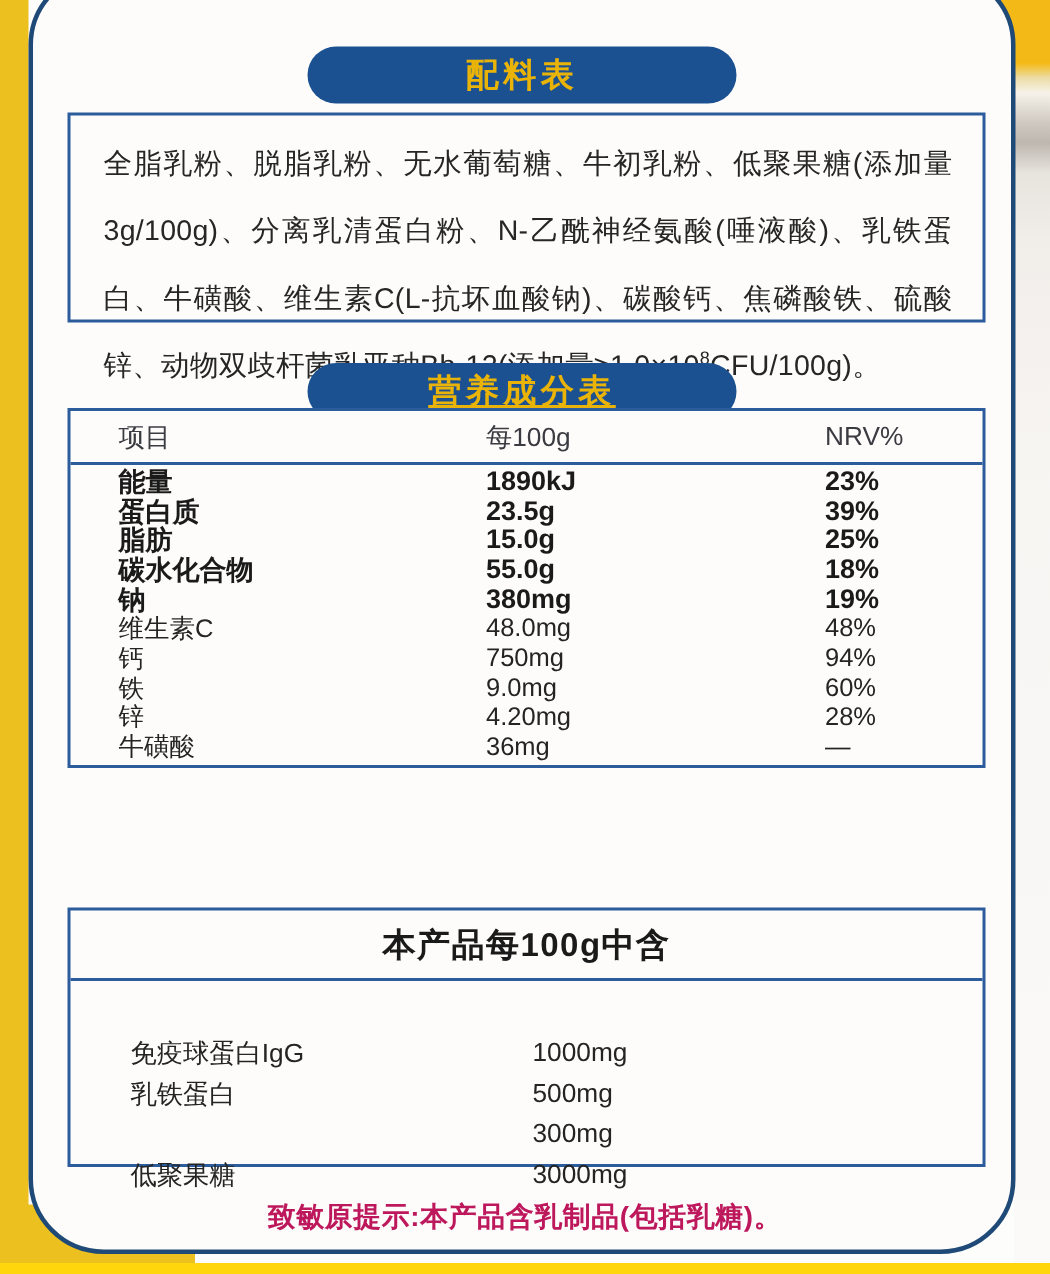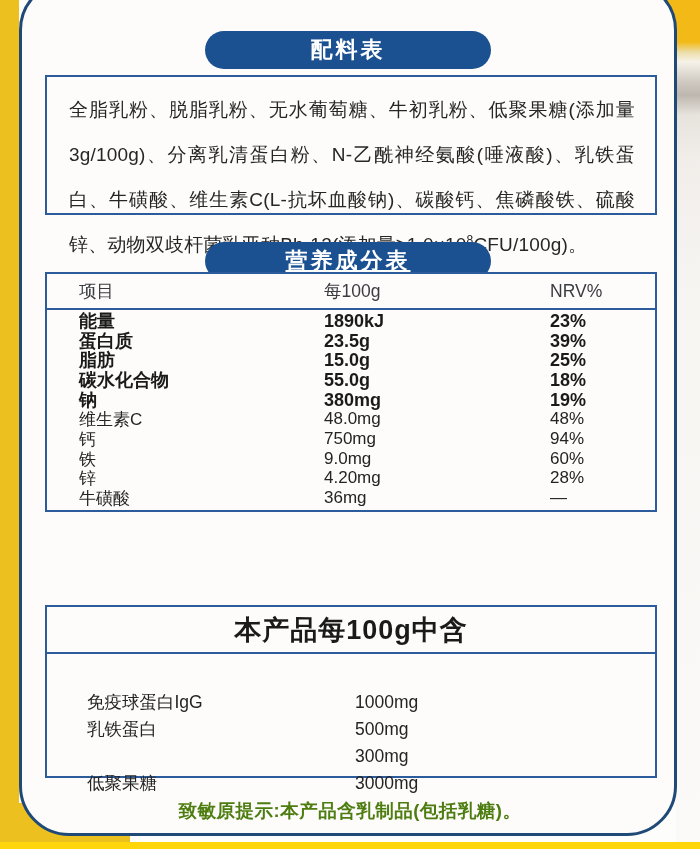--- a/index.html
+++ b/index.html
@@ -15,21 +15,21 @@
   .bg-bottom-strip{position:absolute;left:0;bottom:0;width:100%;height:7px;background:#ffd60b;z-index:3;}
 
   
   .card{position:absolute;left:19px;top:-20px;width:658px;height:856px;box-sizing:border-box;
     background:#fdfcfa;border:3px solid #1f4a78;border-radius:50px;z-index:1;}
 
   .content{position:absolute;left:0;top:0;width:700px;height:849px;z-index:2;}
 
   
   .pill{position:absolute;left:205px;width:286px;height:38px;background:#1b5191;border-radius:20px;
-    display:flex;align-items:center;justify-content:center;color:#ffffff;font-size:22px;font-weight:bold;letter-spacing:3px;}
+    display:flex;align-items:center;justify-content:center;color:#eab308;font-size:22px;font-weight:bold;letter-spacing:3px;}
   .pill1{top:31px;}
   .pill2{top:242px;text-decoration:underline;}
 
   
   .ing-box{position:absolute;left:45px;top:75px;width:612px;height:140px;box-sizing:border-box;
     border:2.5px solid #2c5c9c;background:#fdfcfa;padding:10px 20px 0 22px;}
   .ing-text{font-size:19px;line-height:45px;color:#262626;text-align:justify;letter-spacing:0.2px;}
   .ing-text sup{font-size:12px;line-height:0;}
 
   
@@ -40,29 +40,29 @@
   .nut-body{flex:1;display:flex;flex-direction:column;padding:1px 0 2px 0;}
   .nrow{position:relative;flex:1;}
   .nrow span{position:absolute;top:50%;transform:translateY(-50%);font-size:17px;color:#242424;}
   .nrow.bold span{font-weight:bold;font-size:18px;color:#1a1a1a;}
   .c1{left:32px;} .c2{left:277px;} .c3{left:503px;}
 
   
   .per-box{position:absolute;left:45px;top:605px;width:612px;height:173px;box-sizing:border-box;
     border:2.5px solid #2c5c9c;background:#fdfcfa;display:flex;flex-direction:column;}
   .per-title{height:45px;flex:none;border-bottom:2px solid #2c5c9c;display:flex;align-items:center;justify-content:center;
-    font-size:27px;font-weight:bold;color:#1a1a1a;letter-spacing:1px;}
+    font-size:22px;font-weight:bold;color:#1a1a1a;letter-spacing:1px;}
   .per-body{flex:1;display:flex;flex-direction:column;padding:6px 0 8px 0;}
   .prow{position:relative;flex:1;}
   .prow span{position:absolute;top:50%;transform:translateY(-50%);font-size:17.5px;color:#242424;margin-top:28px;}
   .p1{left:40px;} .p2{left:308px;}
 
   
   .allergen{position:absolute;left:0;top:798px;width:700px;text-align:center;
-    font-size:18.5px;font-weight:bold;color:#4d7c0f;letter-spacing:0.5px;}
+    font-size:18.5px;font-weight:bold;color:#be185d;letter-spacing:0.5px;}
 </style>
 </head>
 <body>
 
 <div class="page">
   <div class="bg-left"></div>
   <div class="bg-top-right"></div>
   <div class="bg-right"></div>
   <div class="bg-bottom-left"></div>
   <div class="card"></div>

